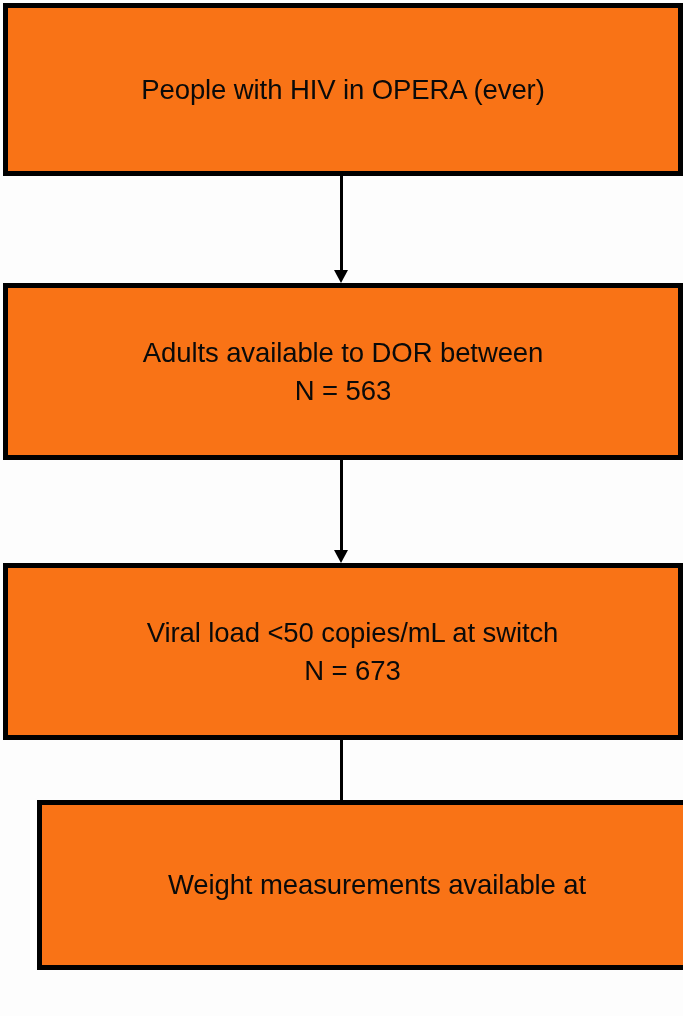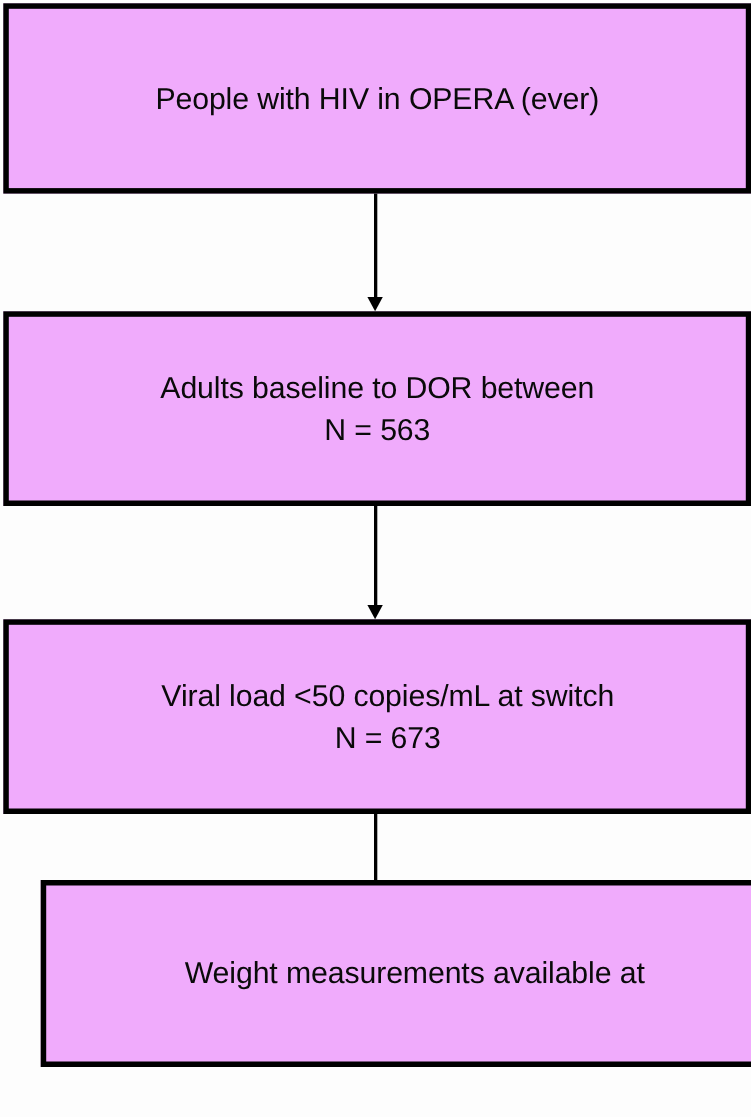--- a/index.html
+++ b/index.html
@@ -17,21 +17,21 @@
     height: 1016px;
     background: #fdfdfd;
     overflow: hidden;
   }
   .flow-box {
     position: absolute;
     left: 3px;
     width: 680px;
     box-sizing: border-box;
     border: 5px solid #000000;
-    background: #f0abfc;
+    background: #f97316;
     display: flex;
     flex-direction: column;
     align-items: center;
     justify-content: center;
   }
   .flow-box .line {
     display: block;
     width: 100%;
     text-align: center;
     color: #0a0a0a;
@@ -88,21 +88,21 @@
   <div class="flow-box" id="box-1">
     <span class="line">People with HIV in OPERA (ever)</span>
   </div>
 
   <div class="connector" id="connector-1">
     <div class="stem"></div>
     <div class="head"></div>
   </div>
 
   <div class="flow-box" id="box-2">
-    <span class="line">Adults baseline to DOR between</span>
+    <span class="line">Adults available to DOR between</span>
     <span class="line">N = 563</span>
   </div>
 
   <div class="connector" id="connector-2">
     <div class="stem"></div>
     <div class="head"></div>
   </div>
 
   <div class="flow-box" id="box-3">
     <span class="line">Viral load &lt;50 copies/mL at switch</span>

